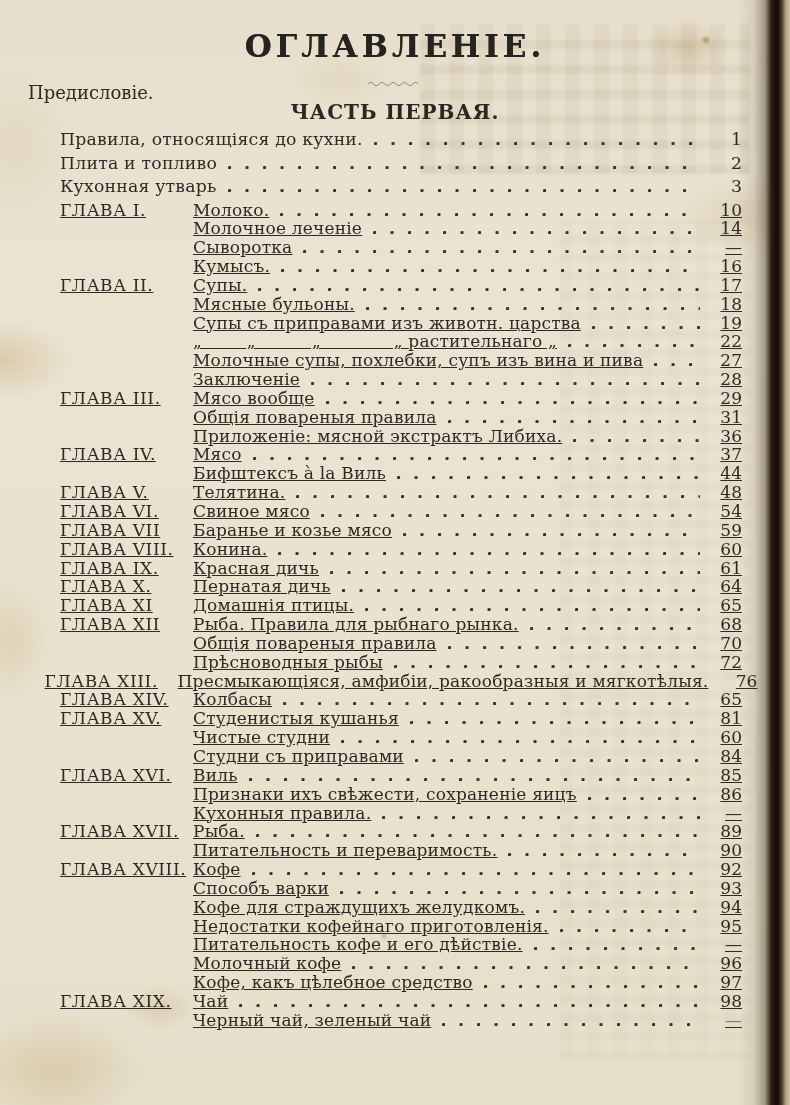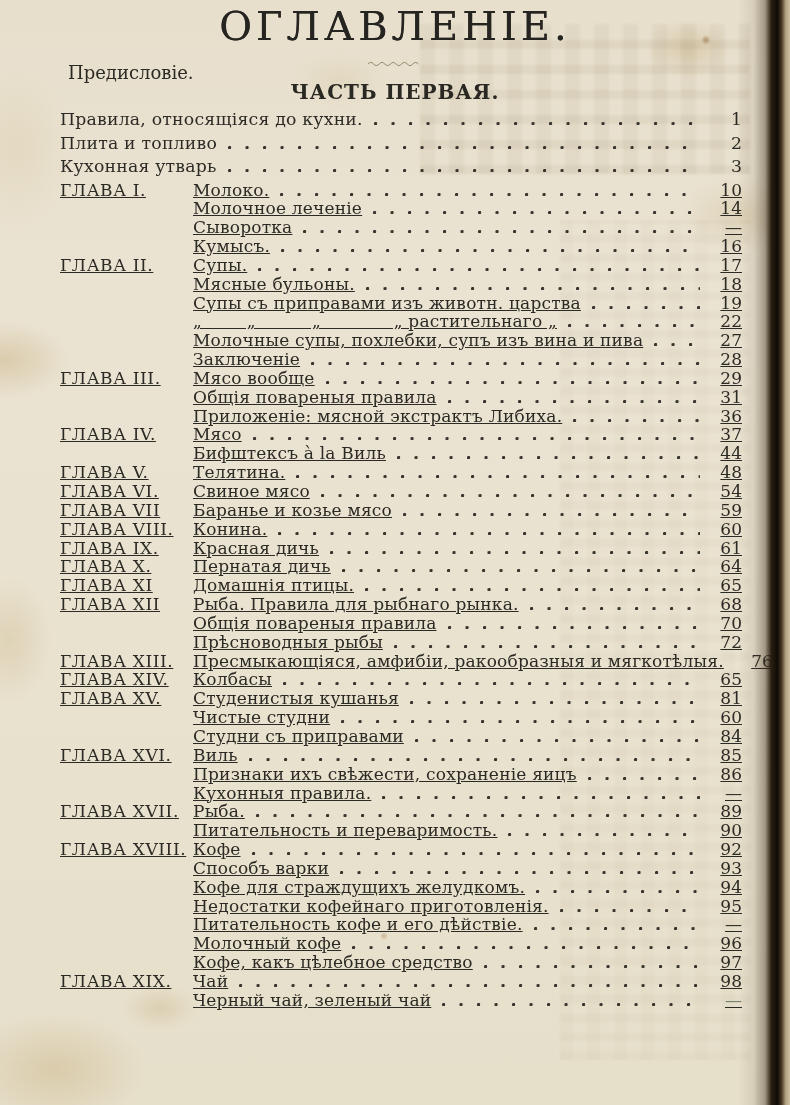--- a/index.html
+++ b/index.html
@@ -52,41 +52,41 @@
       rgba(55,40,20,.40) 52%,
       #2a1e10 64%,
       #0f0b06 76%,
       #4a3a24 84%,
       #b4a486 92%,
       #cfc0a1 100%);
   }
   .page { position: relative; width: 790px; height: 1105px; box-sizing: border-box; padding-top: 6px; }
 
   h1.book-title {
-    margin: 0 0 0; text-align: center;
-    font-size: 40px; line-height: 40px; font-weight: normal;
+    margin: 20px 0 0; text-align: center;
+    font-size: 31px; line-height: 40px; font-weight: bold;
     letter-spacing: 4px; color: #262420;
     text-shadow: 0 0 .5px rgba(38,36,32,.8);
   }
   .ornament { text-align: center; height: 10px; margin-top: 7px; }
 
-  .preface-row { padding-left: 68px; font-size: 18px; line-height: 24px; margin-top: -2px; }
+  .preface-row { padding-left: 28px; font-size: 18px; line-height: 24px; margin-top: -2px; }
 
   h2.part-heading {
     text-align: center; font-size: 20px; line-height: 22px;
     font-weight: bold; letter-spacing: 1px; margin: 0; color: #2a2822;
   }
   #part1-heading { margin-top: -4px; }
   #part2-heading { margin-top: 2px; }
 
   .entries { padding-left: 60px; padding-right: 48px; }
   .entries.part1 { margin-top: 5px; }
   .entries.part2 { margin-top: 2px; text-decoration: underline; }
 
-  .row { display: flex; align-items: baseline; font-size: 17px; white-space: nowrap; }
+  .row { display: flex; align-items: baseline; font-size: 17px; white-space: nowrap; justify-content: center; }
   .part1 .row { line-height: 23.5px; font-size: 17.3px; }
   .part2 .row { line-height: 18.85px; }
 
   .chap { flex: 0 0 133px; letter-spacing: .6px; overflow: visible; }
   .titlecell { flex: 0 0 auto; letter-spacing: .2px; }
   .dots {
     flex: 1 1 auto; min-width: 0; height: 5px;
     margin: 0 4px 0 7px;
     transform: translateY(1px);
     background-image: radial-gradient(circle at 1.6px 1.6px, #37332c 1.35px, rgba(0,0,0,0) 1.9px);

